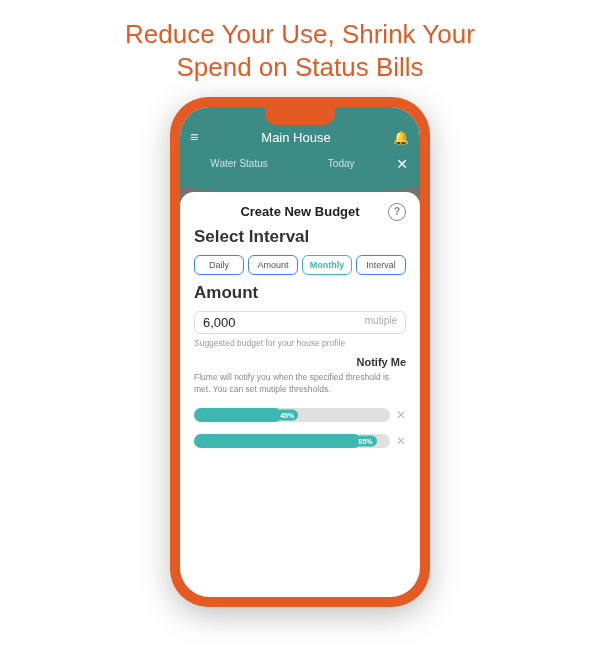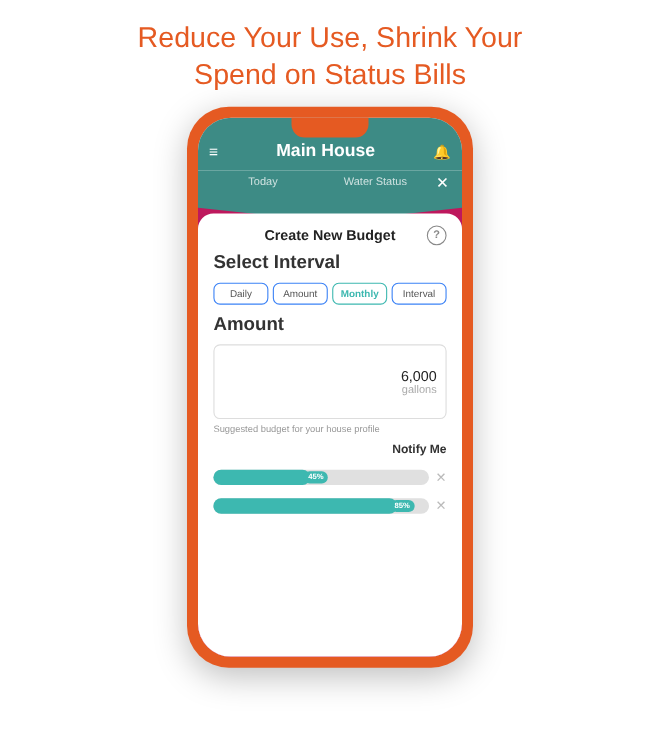--- a/index.html
+++ b/index.html
@@ -71,22 +71,22 @@
       flex-shrink: 0;
     }
 
     .nav-menu-icon {
       color: white;
       font-size: 14px;
     }
 
     .nav-title {
       color: white;
-      font-size: 16px;
-      font-weight: 700;
+      font-size: 13px;
+      font-weight: 400;
     }
 
     .nav-bell-icon {
       color: white;
       font-size: 13px;
     }
 
     
     .app-tabs {
       background: #3d8b85;
@@ -108,21 +108,21 @@
       font-size: 14px;
       margin-left: auto;
       display: flex;
       align-items: center;
       padding: 0 4px;
     }
 
     
     .app-content {
       flex: 1;
-      background: #be185d;
+      background: #737373;
       position: relative;
       overflow: hidden;
     }
 
     
     .bg-peak {
       position: absolute;
       top: 0;
       left: 0;
       right: 0;
@@ -202,26 +202,25 @@
     .interval-btn.active {
       color: #3db8b0;
       border-color: #3db8b0;
       font-weight: 600;
     }
 
     
     .amount-box {
       border: 1px solid #ddd;
       border-radius: 6px;
-      padding: 20px 8px;
-      display: flex;
-      align-items: flex-end;
+      padding: 3px 8px;
+      display: flex;
+      align-items: flex-start;
       justify-content: space-between;
       background: white;
-      flex-direction: column;
     }
 
     .amount-value {
       font-size: 13px;
       font-weight: 500;
       color: #222;
     }
 
     .amount-unit {
       font-size: 10px;
@@ -313,22 +312,22 @@
     <div class="phone-notch"></div>
     <div class="phone-screen">
 
       <div class="app-nav">
         <span class="nav-menu-icon">≡</span>
         <span class="nav-title">Main House</span>
         <span class="nav-bell-icon">🔔</span>
       </div>
 
       <div class="app-tabs tabs-row">
+        <div class="app-tab">Water Status</div>
         <div class="app-tab">Today</div>
-        <div class="app-tab">Water Status</div>
         <div class="app-tab-close">✕</div>
       </div>
 
       <div class="app-content">
         <div class="bg-peak"></div>
 
         <div class="modal-sheet">
 
           <div class="modal-header">
             <span class="modal-title">Create New Budget</span>
@@ -341,26 +340,27 @@
             <div class="interval-btn">Daily</div>
             <div class="interval-btn">Amount</div>
             <div class="interval-btn active">Monthly</div>
             <div class="interval-btn">Interval</div>
           </div>
 
           <div class="section-label">Amount</div>
 
           <div class="amount-box">
             <span class="amount-value">6,000</span>
-            <span class="amount-unit">gallons</span>
+            <span class="amount-unit">mutiple</span>
           </div>
 
           <div class="suggestion-text">Suggested budget for your house profile</div>
 
           <div class="notify-title">Notify Me</div>
+          <div class="notify-desc">Flume will notify you when the specified threshold is met. You can set mutiple thresholds.</div>
 
           <div class="slider-row">
             <div class="slider-track">
               <div class="slider-fill" style="width:45%">
                 <span class="slider-thumb-label">45%</span>
               </div>
             </div>
             <span class="slider-close">✕</span>
           </div>
 

